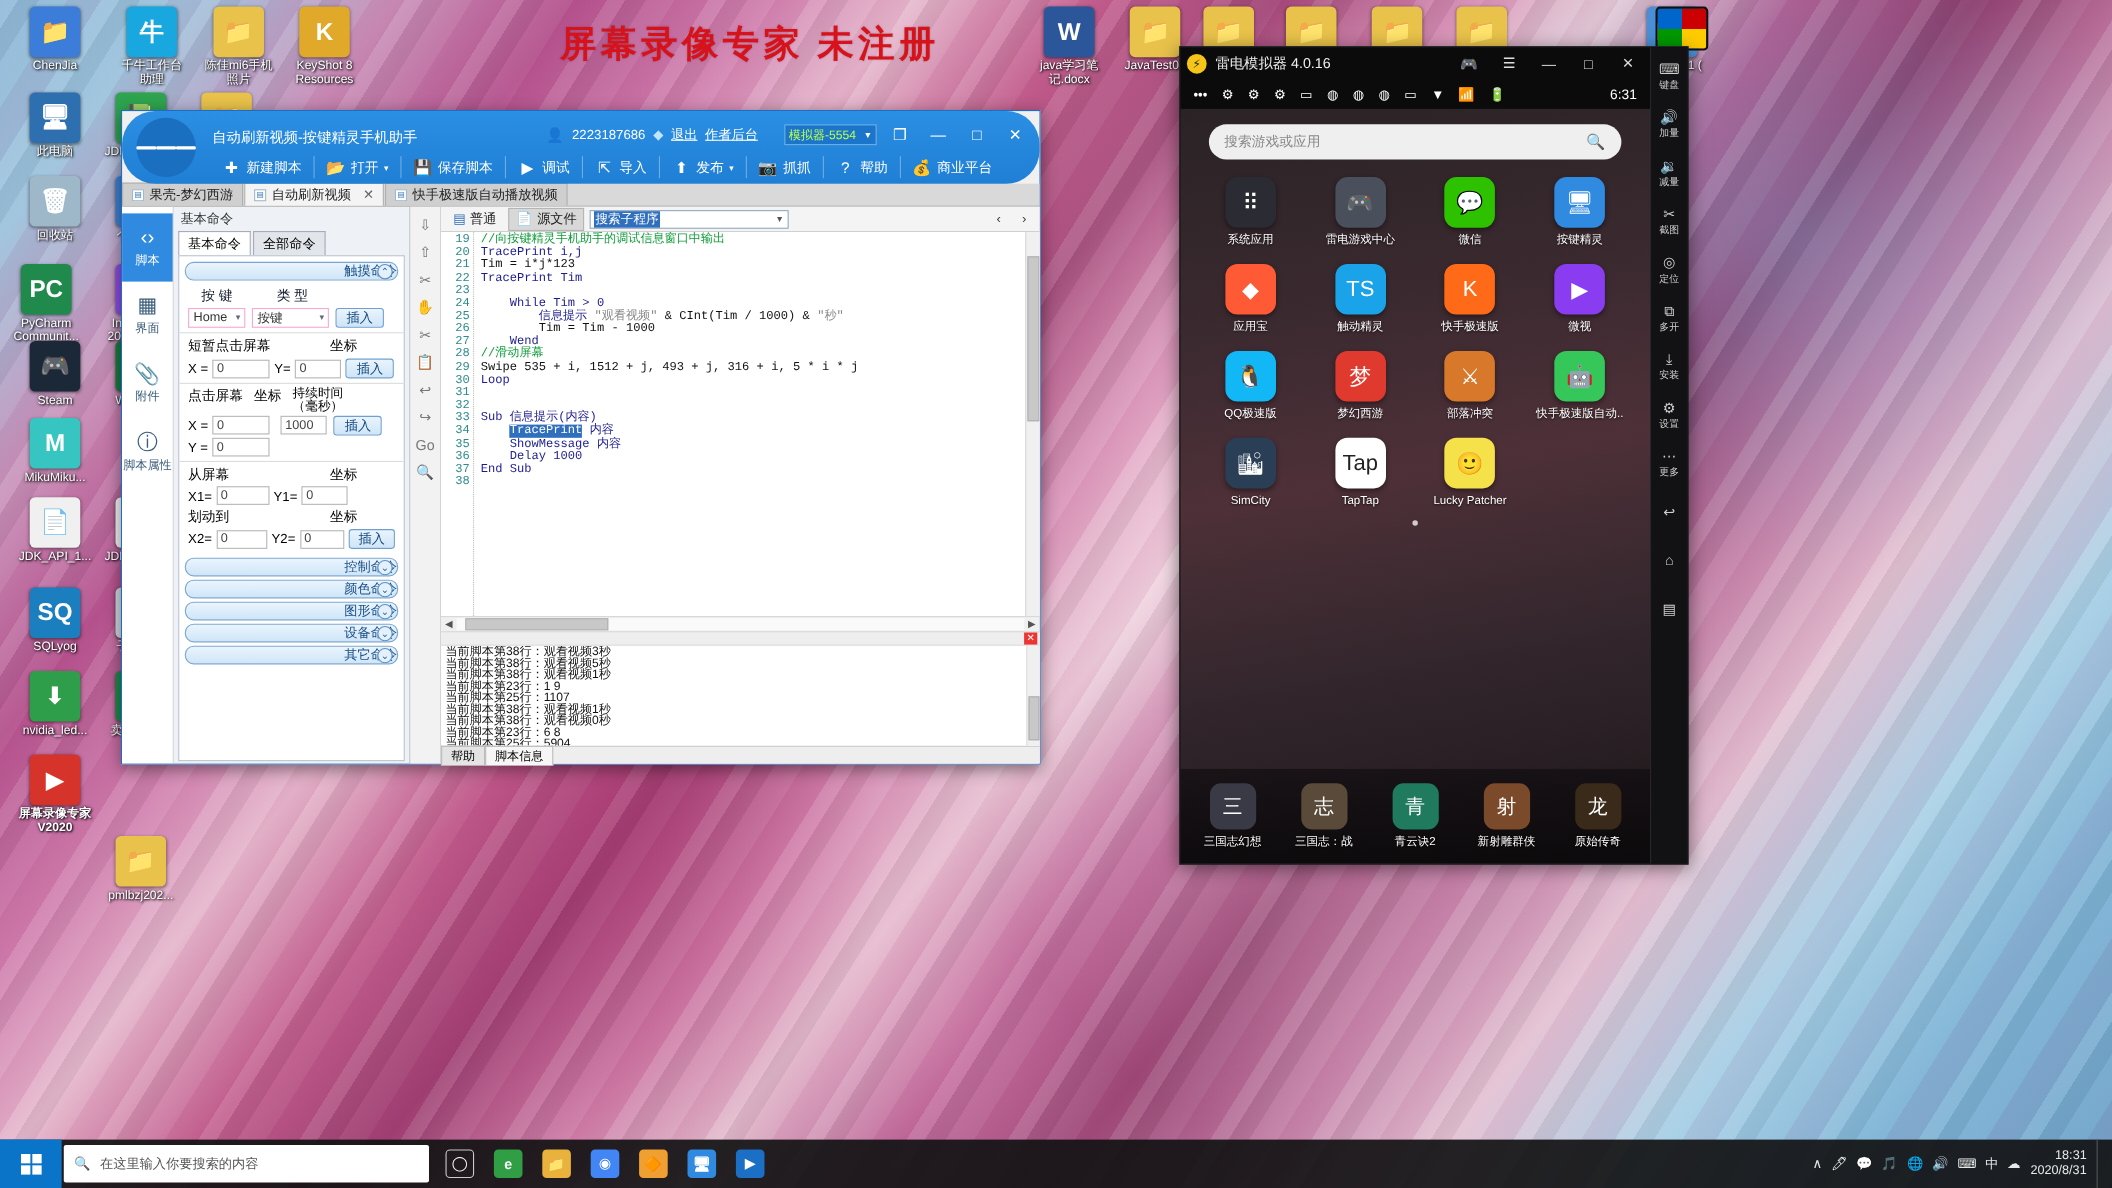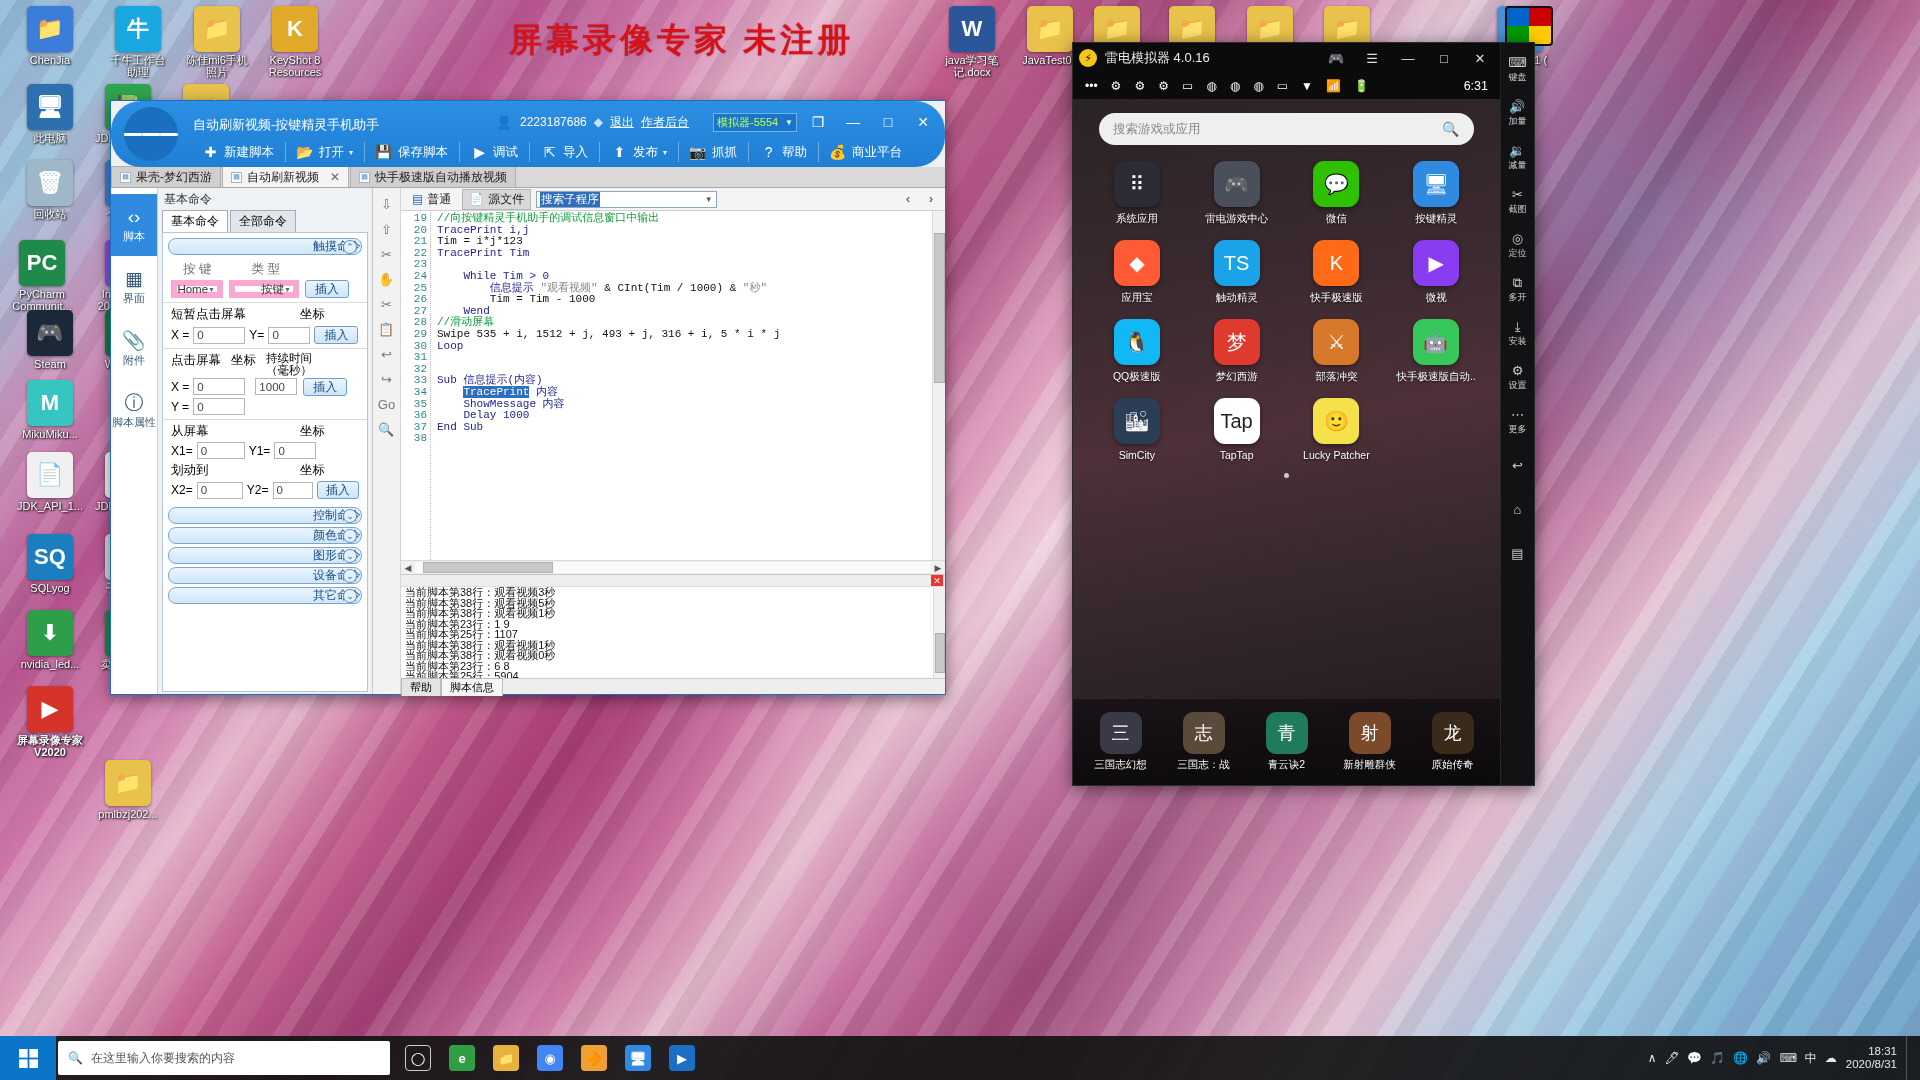--- a/index.html
+++ b/index.html
@@ -134,23 +134,23 @@
   #cmdscroll{flex:1;overflow:hidden;background:#fff;border:1px solid #b9c4cf;margin:0 4px 2px 4px;position:relative;}
   .grpbtn{
     margin:3px 5px;height:17px;border:1px solid #7aa7cf;border-radius:8px;
     background:linear-gradient(180deg,#eaf4fd,#cfe6f8);
     display:flex;align-items:center;justify-content:flex-end;position:relative;
     font-size:12px;color:#1a4f86;cursor:pointer;
   }
   .grpbtn .chev{position:absolute;right:4px;top:1px;width:14px;height:14px;border-radius:50%;
     border:1px solid #5f93c4;color:#2b6ba8;font-size:9px;display:flex;align-items:center;justify-content:center;background:#e4f0fb;}
   .fsect{padding:3px 8px 4px 8px;border-top:1px solid #dcdcdc;}
-  .fhead{display:flex;gap:20px;font-size:12.5px;color:#737373;margin-bottom:2px;}
+  .fhead{display:flex;gap:20px;font-size:12.5px;color:#0f172a;margin-bottom:2px;}
   .inp{border:1px solid #b6b6b6;background:#fff;height:17px;font-size:11.5px;color:#444;padding:0 3px;display:flex;align-items:center;}
-  .sel{border:6px solid #f9a8d4;background:#fff;height:18px;font-size:11.5px;color:#333;display:flex;align-items:center;justify-content:flex-end;padding:0 2px 0 4px;}
+  .sel{border:1px solid #f9a8d4;background:#fff;height:18px;font-size:11.5px;color:#333;display:flex;align-items:center;justify-content:space-between;padding:0 2px 0 4px;}
   .insbtn{
     border:1px solid #6f9fd0;background:linear-gradient(180deg,#eaf4fd,#cee5f7);
     border-radius:3px;height:18px;width:44px;font-size:12px;color:#14497f;
     display:flex;align-items:center;justify-content:center;cursor:pointer;
   }
   
   #editorwrap{flex:1;display:flex;flex-direction:column;min-width:0;background:#f7f7f7;}
   #edtoolcol{width:28px;background:#f2f2f2;border-right:1px solid #d4d4d4;padding-top:4px;}
   .edtool{height:25px;display:flex;align-items:center;justify-content:center;font-size:13px;color:#777;cursor:pointer;}
   #edmain{flex:1;display:flex;min-height:0;}

